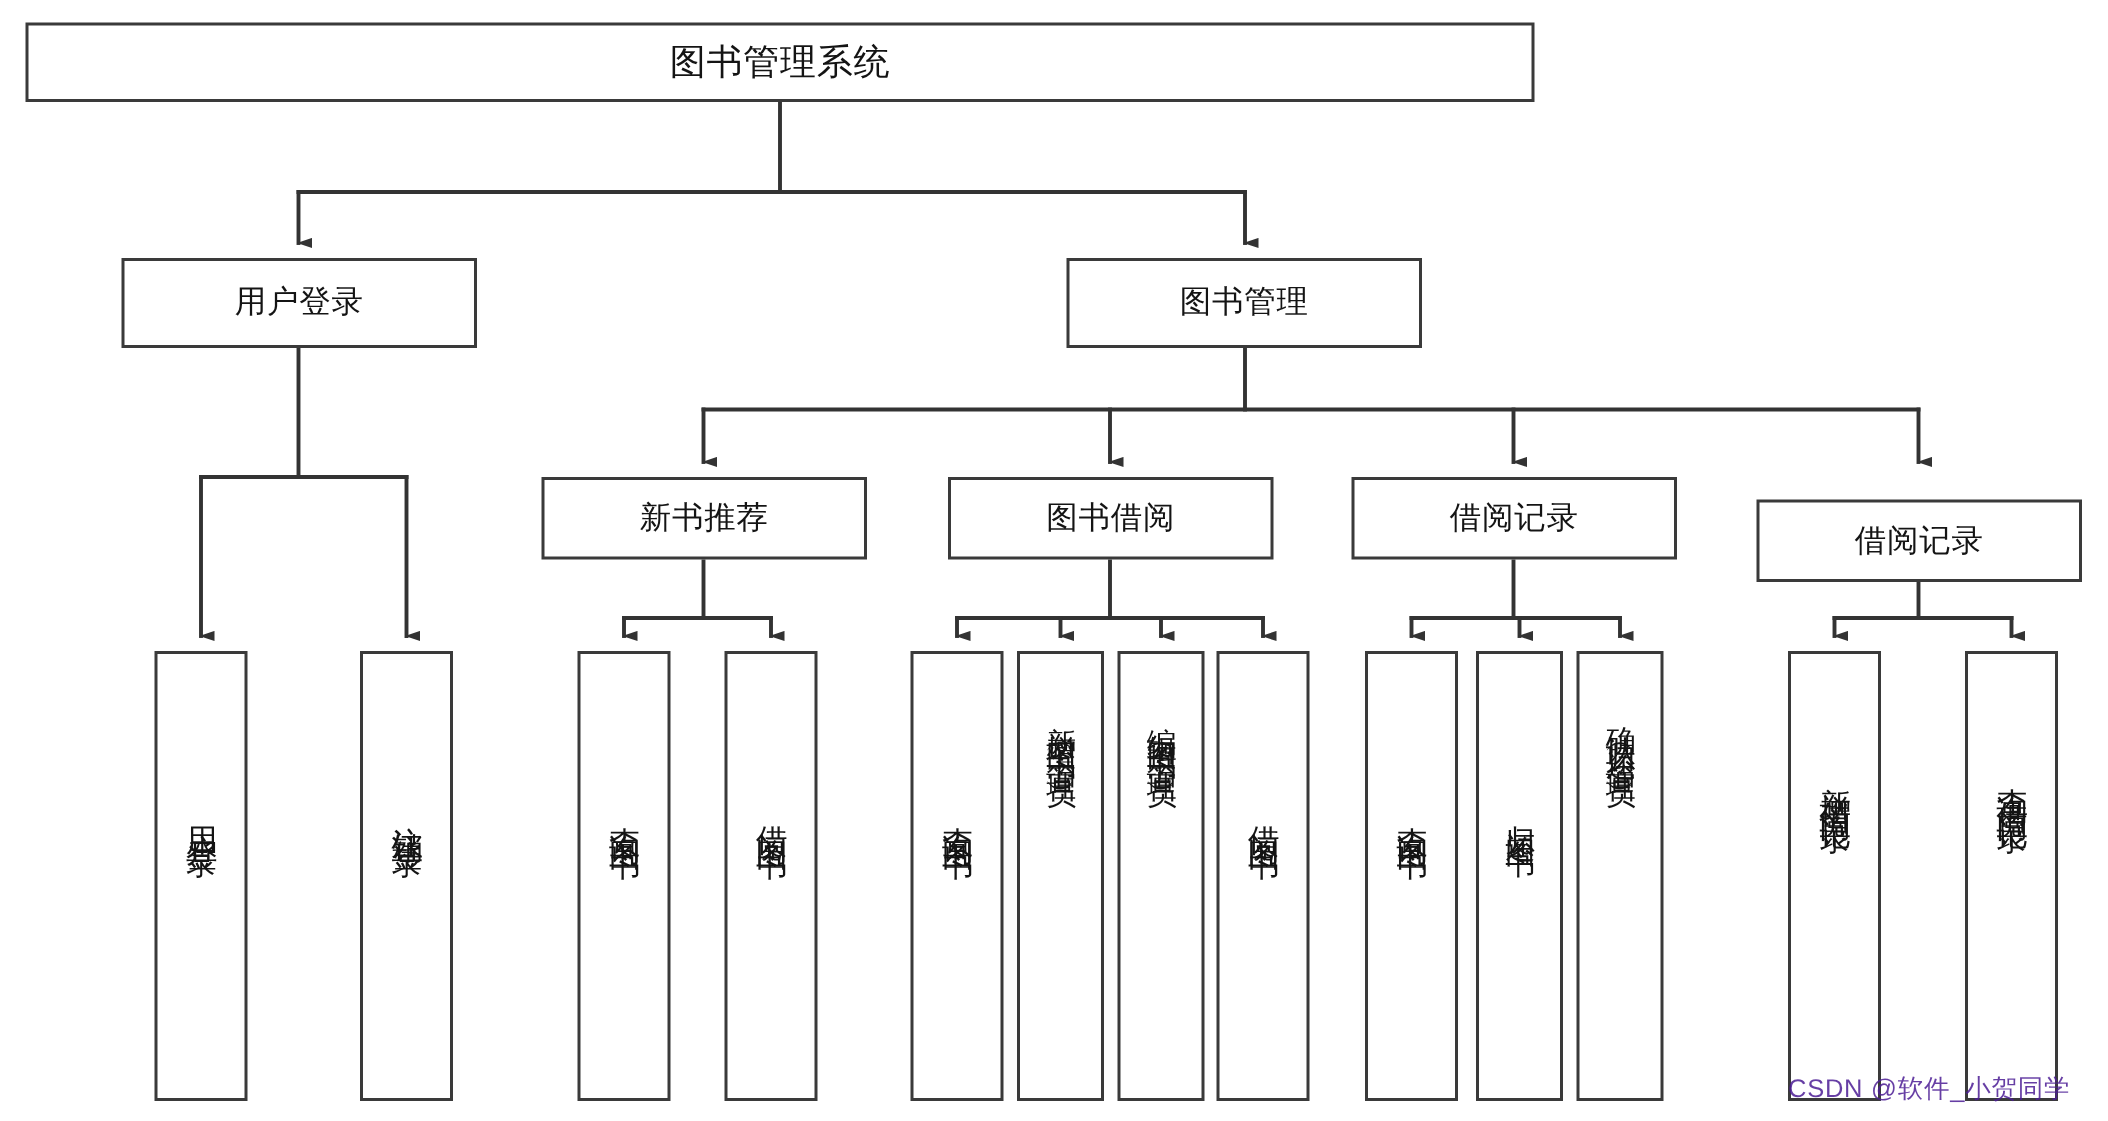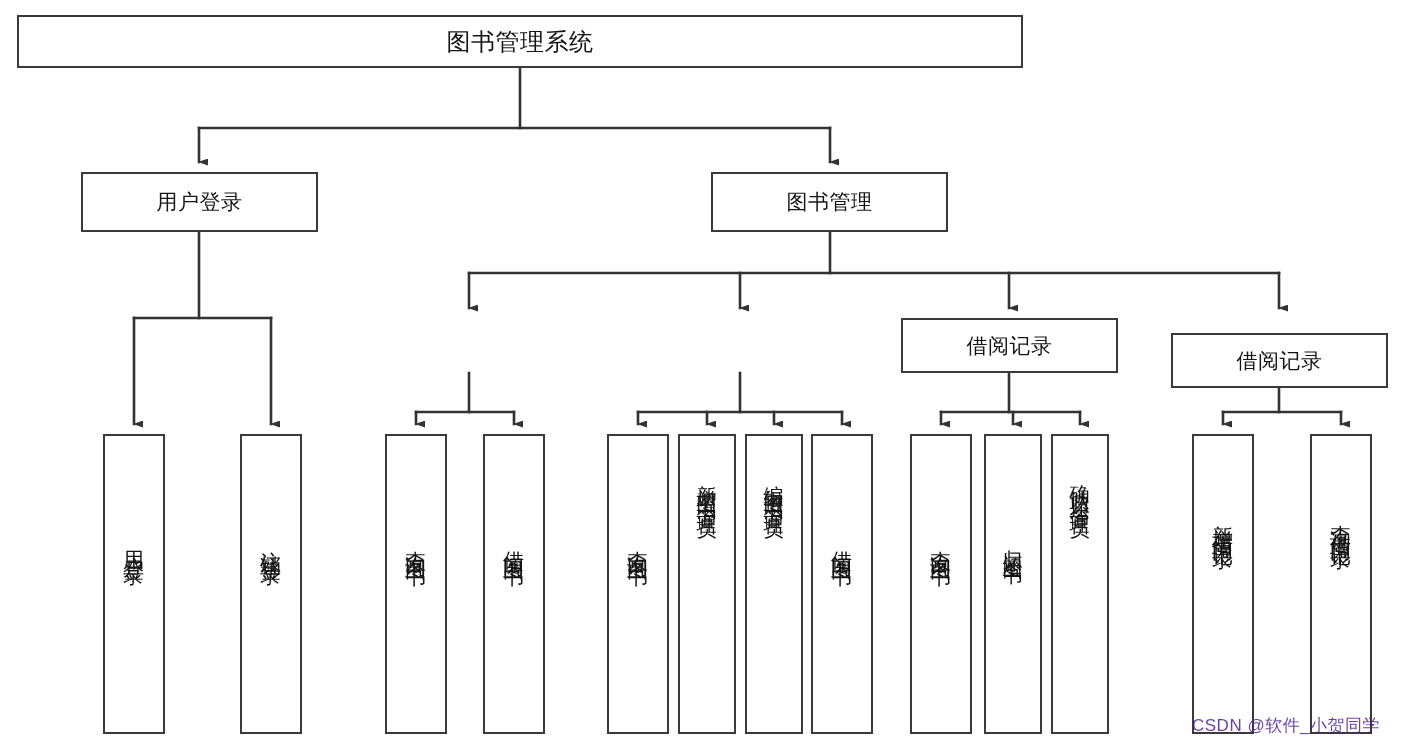--- a/index.html
+++ b/index.html
@@ -140,20 +140,26 @@
     <span class="node-label h-label">图书管理系统</span>
   </div>
 
   <div class="node" id="node-l2-0" style="left: 81px; top: 172px; width: 237px; height: 60px;">
     <span class="node-label h-label">用户登录</span>
   </div>
   <div class="node" id="node-l2-1" style="left: 711px; top: 172px; width: 237px; height: 60px;">
     <span class="node-label h-label">图书管理</span>
   </div>
 
+  <div class="node" id="node-l3-0" style="left: 361px; top: 318px; width: 217px; height: 55px;">
+    <span class="node-label h-label">新书推荐</span>
+  </div>
+  <div class="node" id="node-l3-1" style="left: 632px; top: 318px; width: 217px; height: 55px;">
+    <span class="node-label h-label">图书借阅</span>
+  </div>
   <div class="node" id="node-l3-2" style="left: 901px; top: 318px; width: 217px; height: 55px;">
     <span class="node-label h-label">借阅记录</span>
   </div>
   <div class="node" id="node-l3-3" style="left: 1171px; top: 318px; width: 217px; height: 55px; margin-top: 15px;">
     <span class="node-label h-label">借阅记录</span>
   </div>
 
   <div class="v-node" id="leaf-0" style="left: 103px; top: 434px; width: 62px; height: 300px;">
     <span class="v-label" style="margin-top: 98px;">用户登录</span>
   </div>

